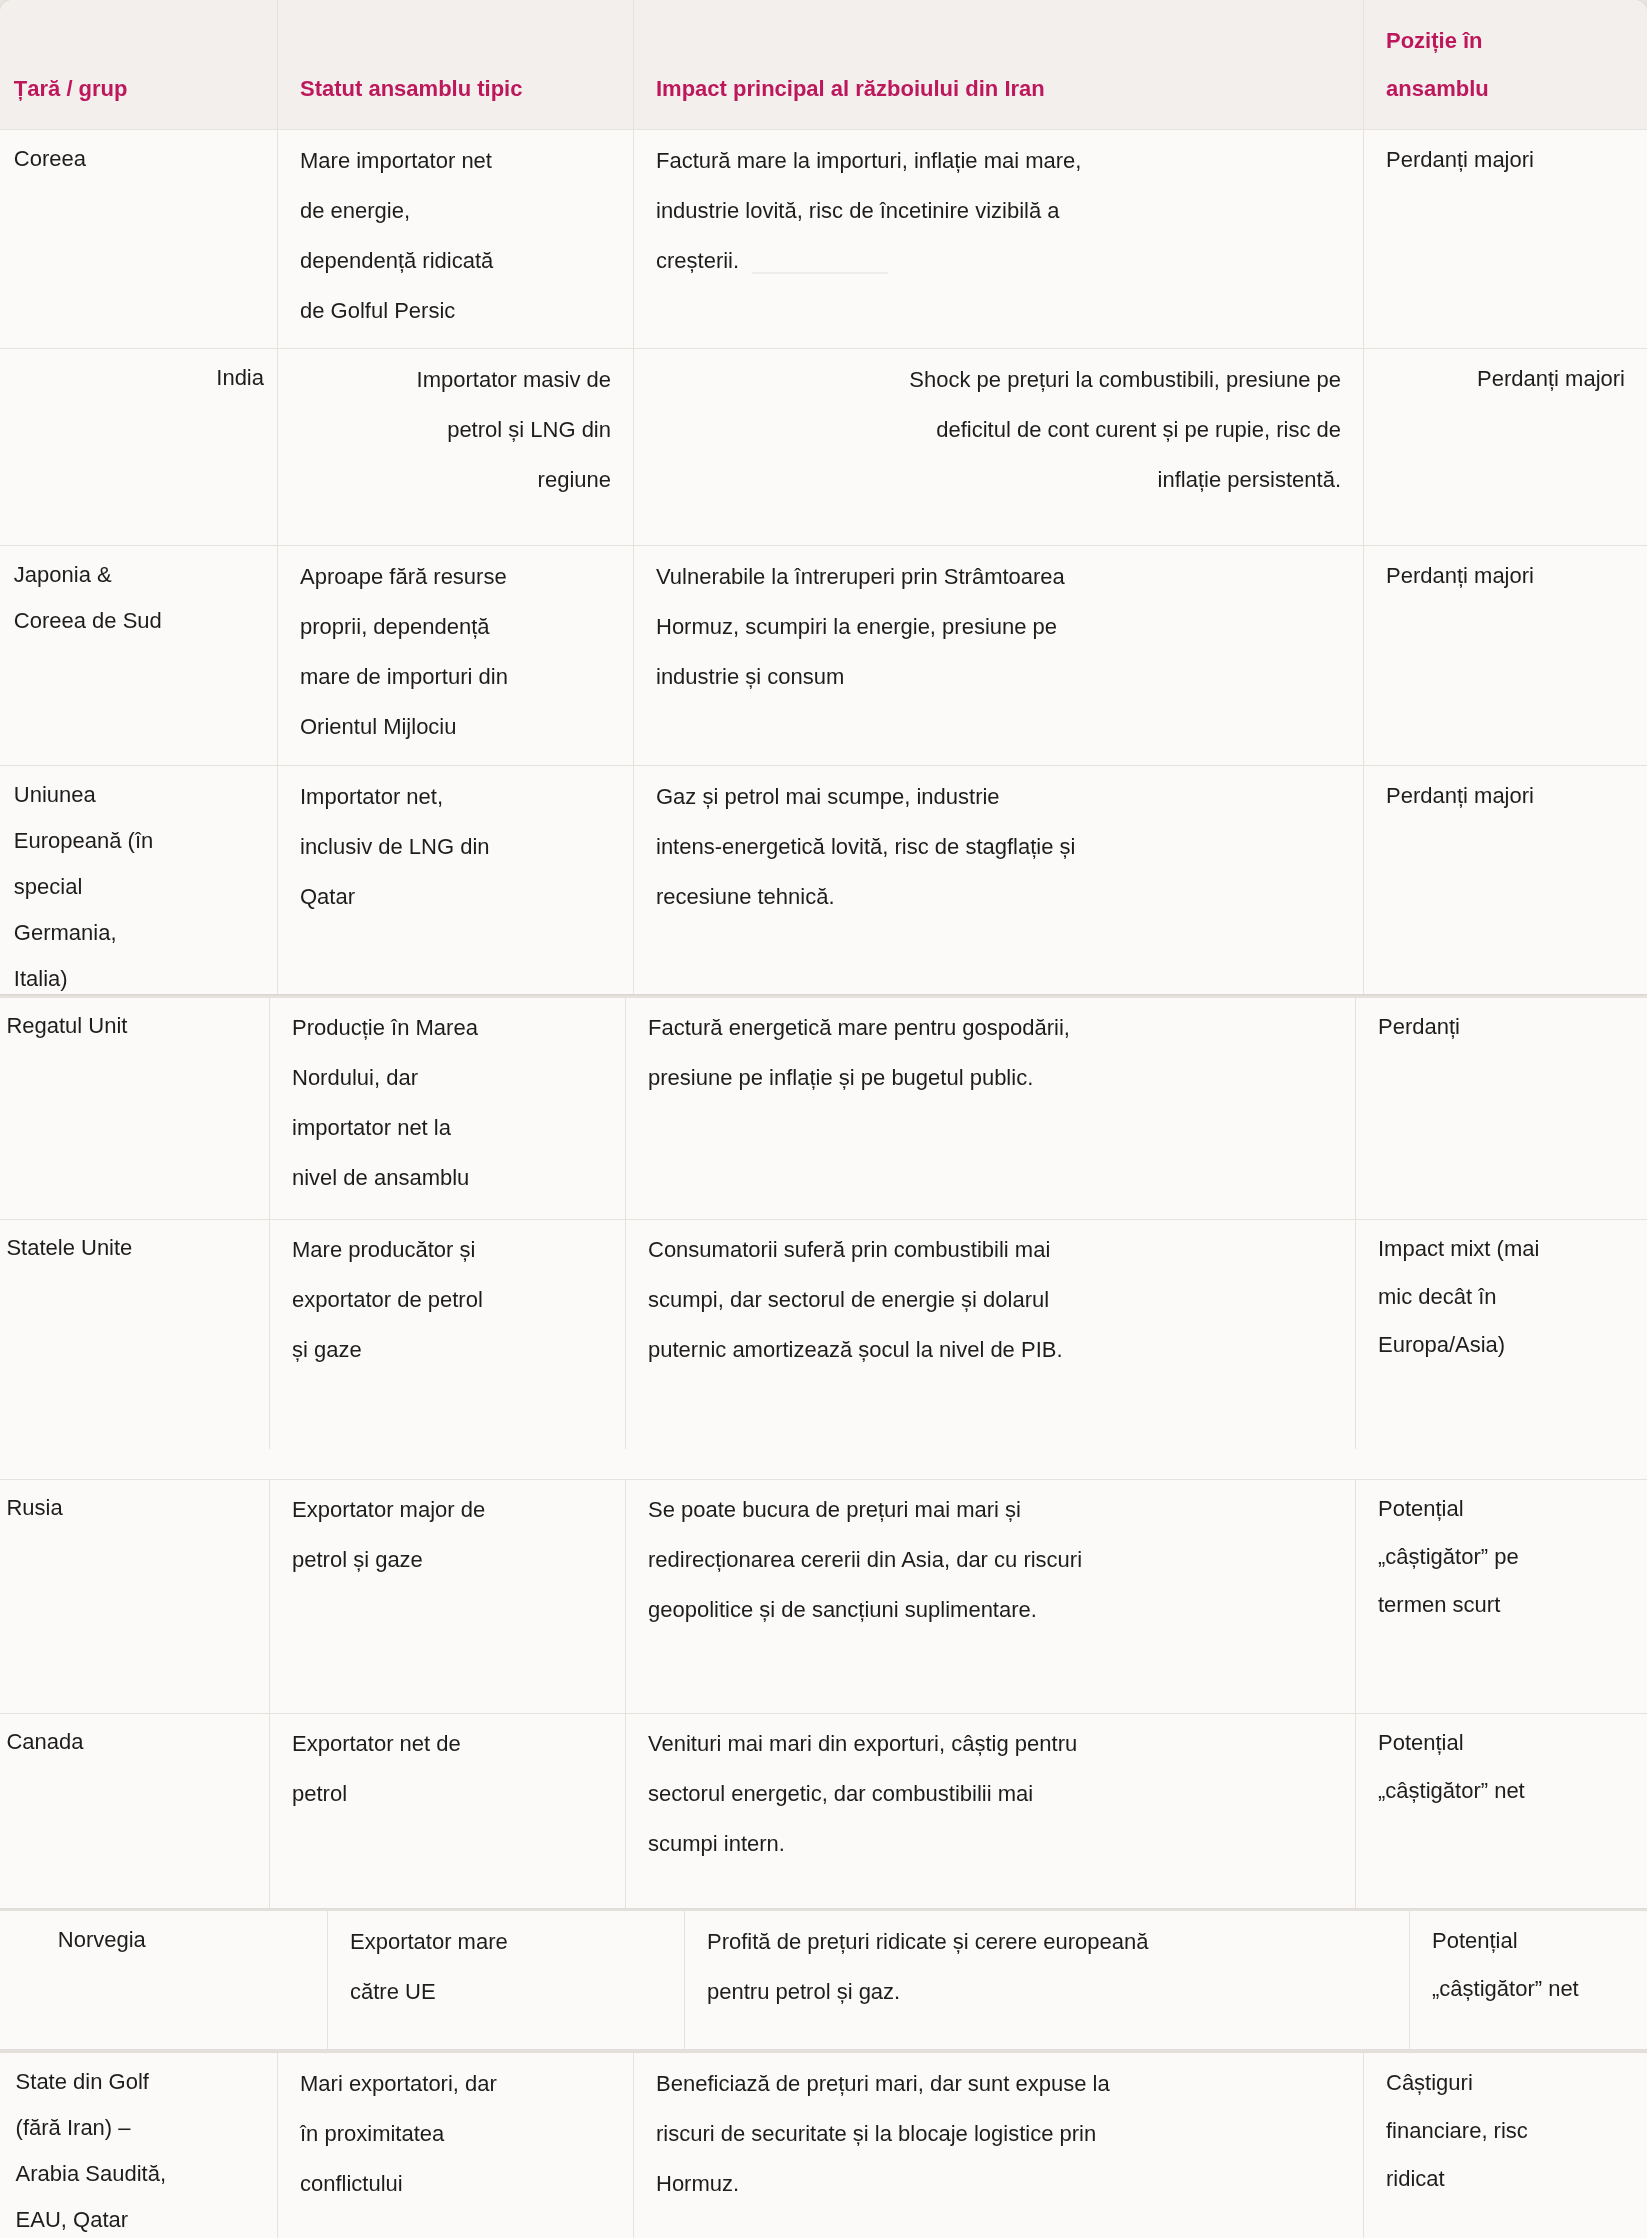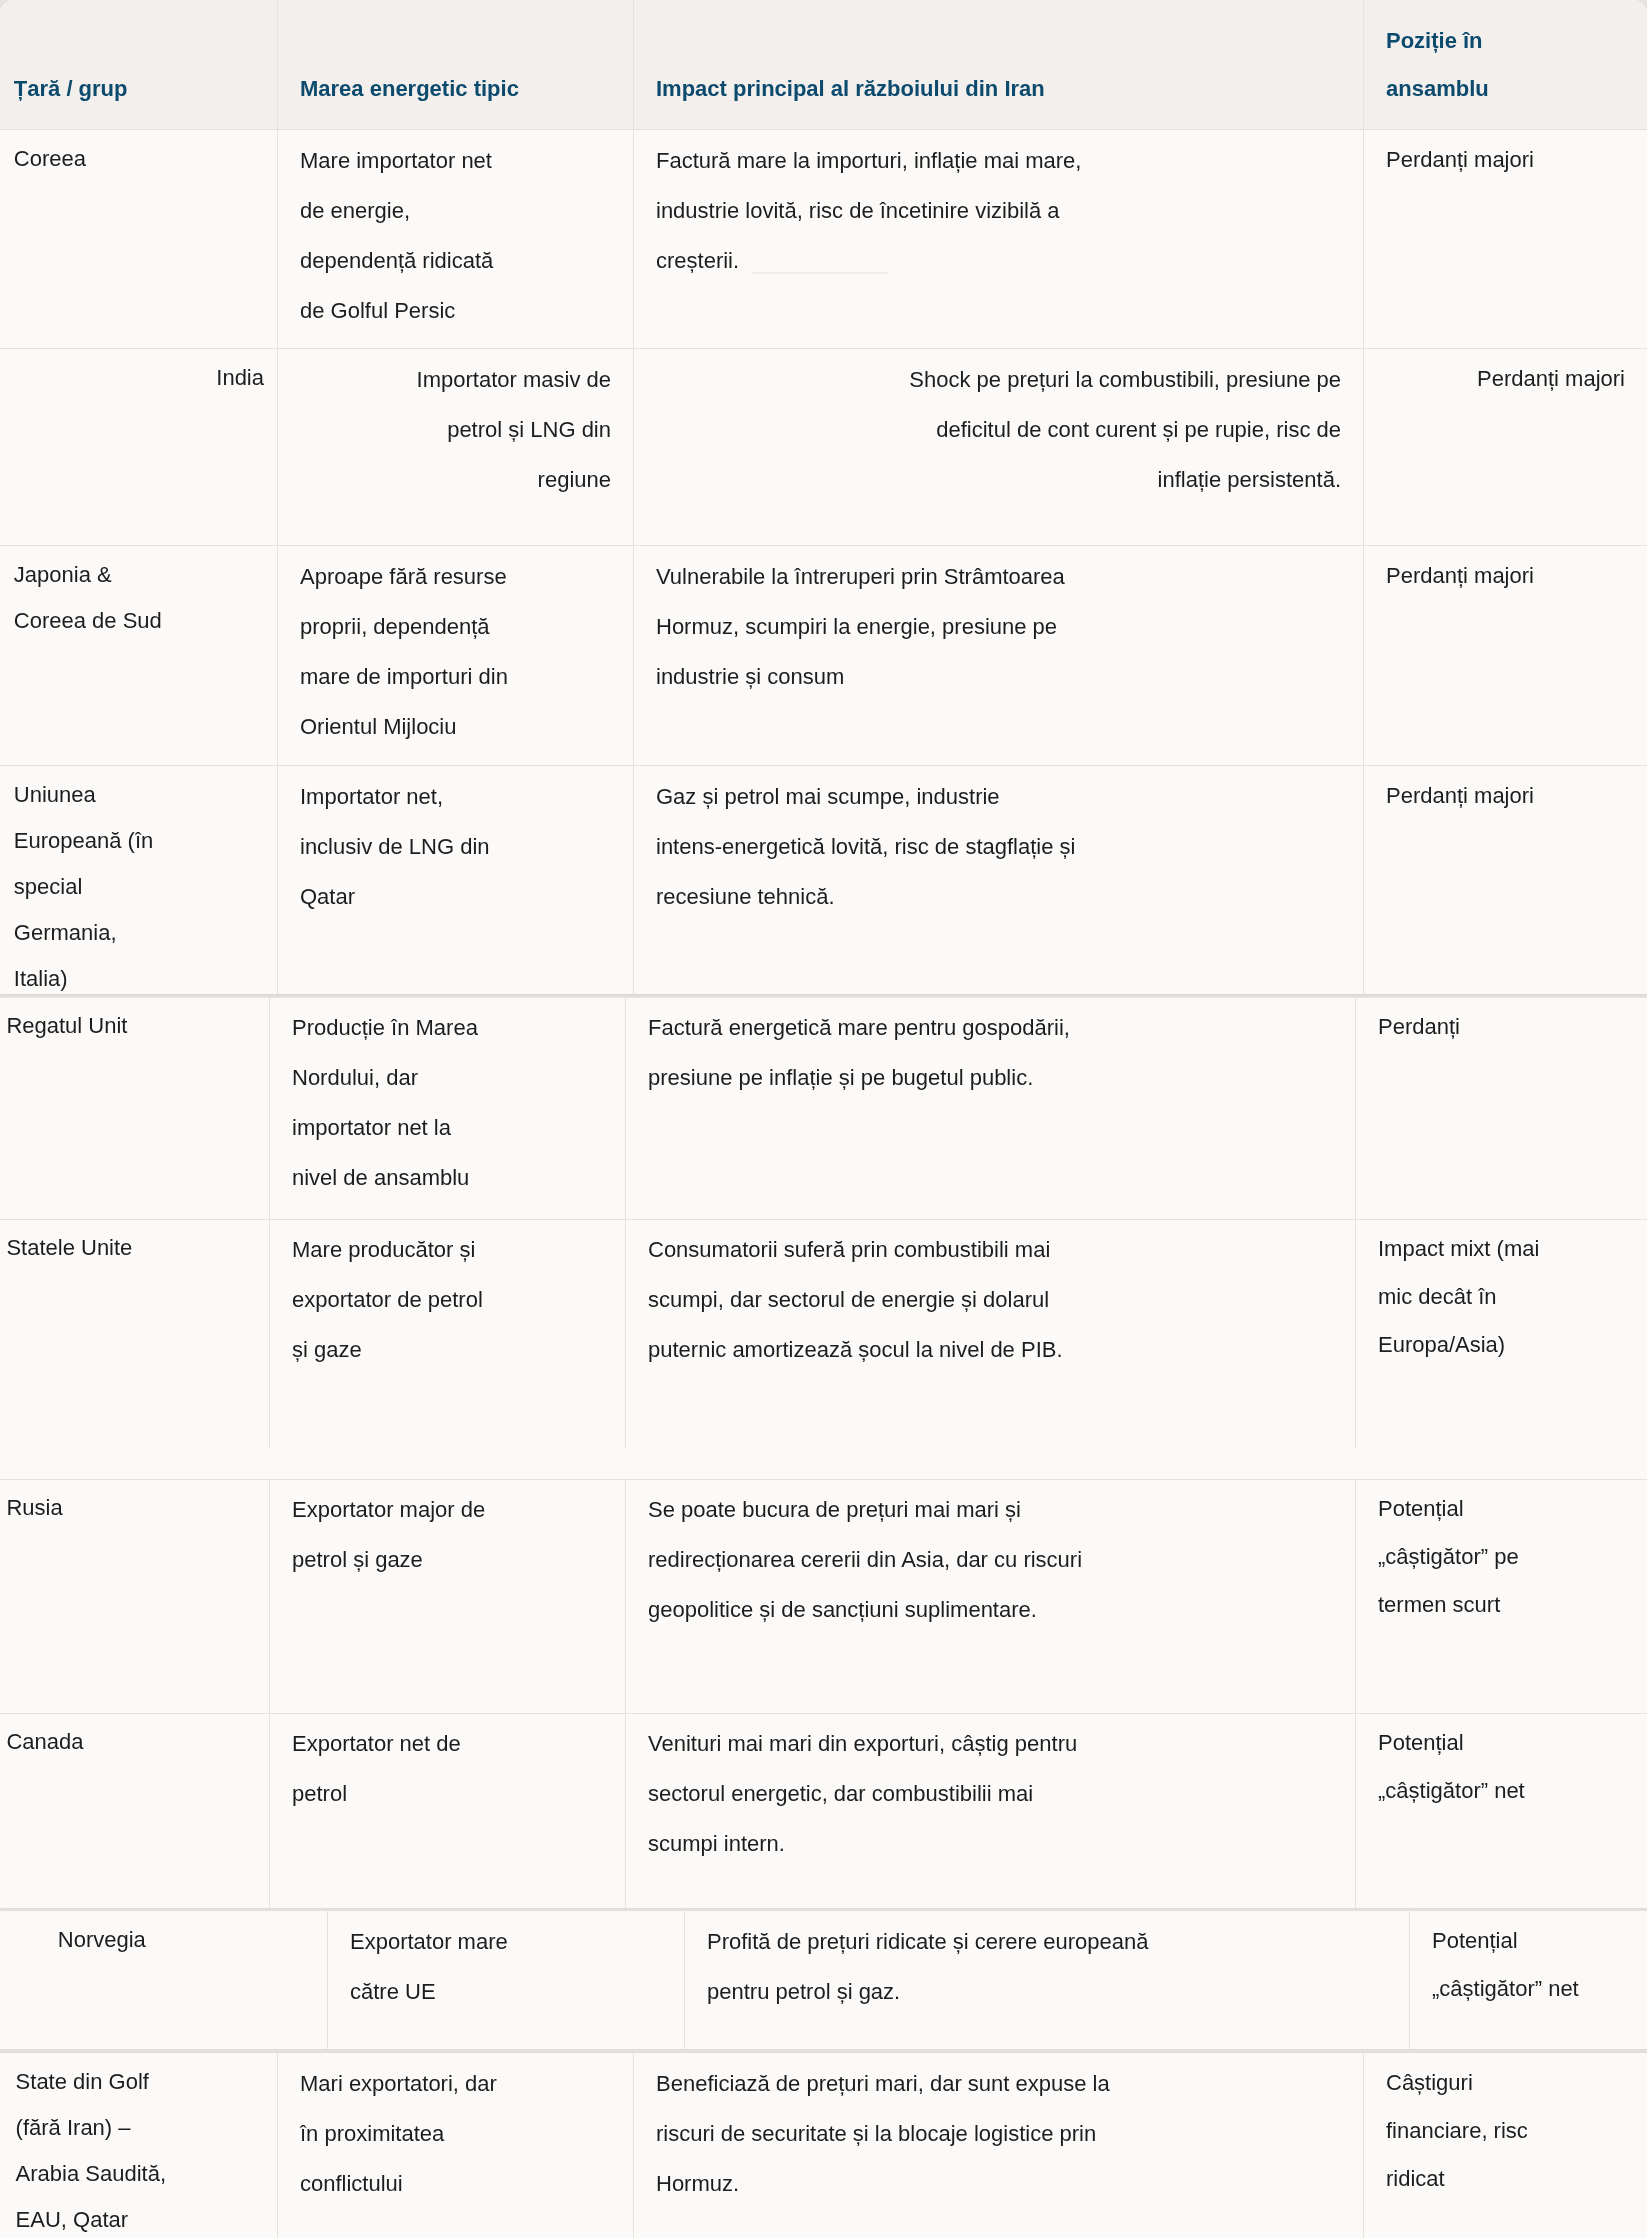--- a/index.html
+++ b/index.html
@@ -46,41 +46,41 @@
   }
   .cell + .cell { border-left: 0.9px solid #e6e3df; }
   .cell.c1 { padding-left: var(--p1); padding-right: 13px; line-height: 46px; }
   .cell.c4 { line-height: 48px; }
 
   .header-row { background: #f2efec; height: 129px; }
   .header-row .cell {
     display: flex; align-items: flex-end;
     padding-bottom: 16.5px;
     font-weight: 700;
-    color: #0c4a6e;
+    color: #be185d;
     line-height: 48px;
   }
 
   .citation-line {
     display: inline-block;
     width: 136px;
     margin-left: 13px;
     border-bottom: 1.8px solid #e2dfda;
     transform: translateY(5.5px);
   }
 </style>
 </head>
 <body>
 
 <div class="table-wrap">
 
   <div class="segment seg-0 first" id="seg-0">
     <div class="row header-row">
       <div class="cell c1">Țară / grup</div>
-      <div class="cell c2">Marea energetic tipic</div>
+      <div class="cell c2">Statut ansamblu tipic</div>
       <div class="cell c3">Impact principal al războiului din Iran</div>
       <div class="cell c4">Poziție în
 ansamblu</div>
     </div>
   <div class="row body-row" style="height: 219px;">
     <div class="cell c1">Coreea</div>
     <div class="cell c2">Mare importator net
 de energie,
 dependență ridicată
 de Golful Persic</div>

